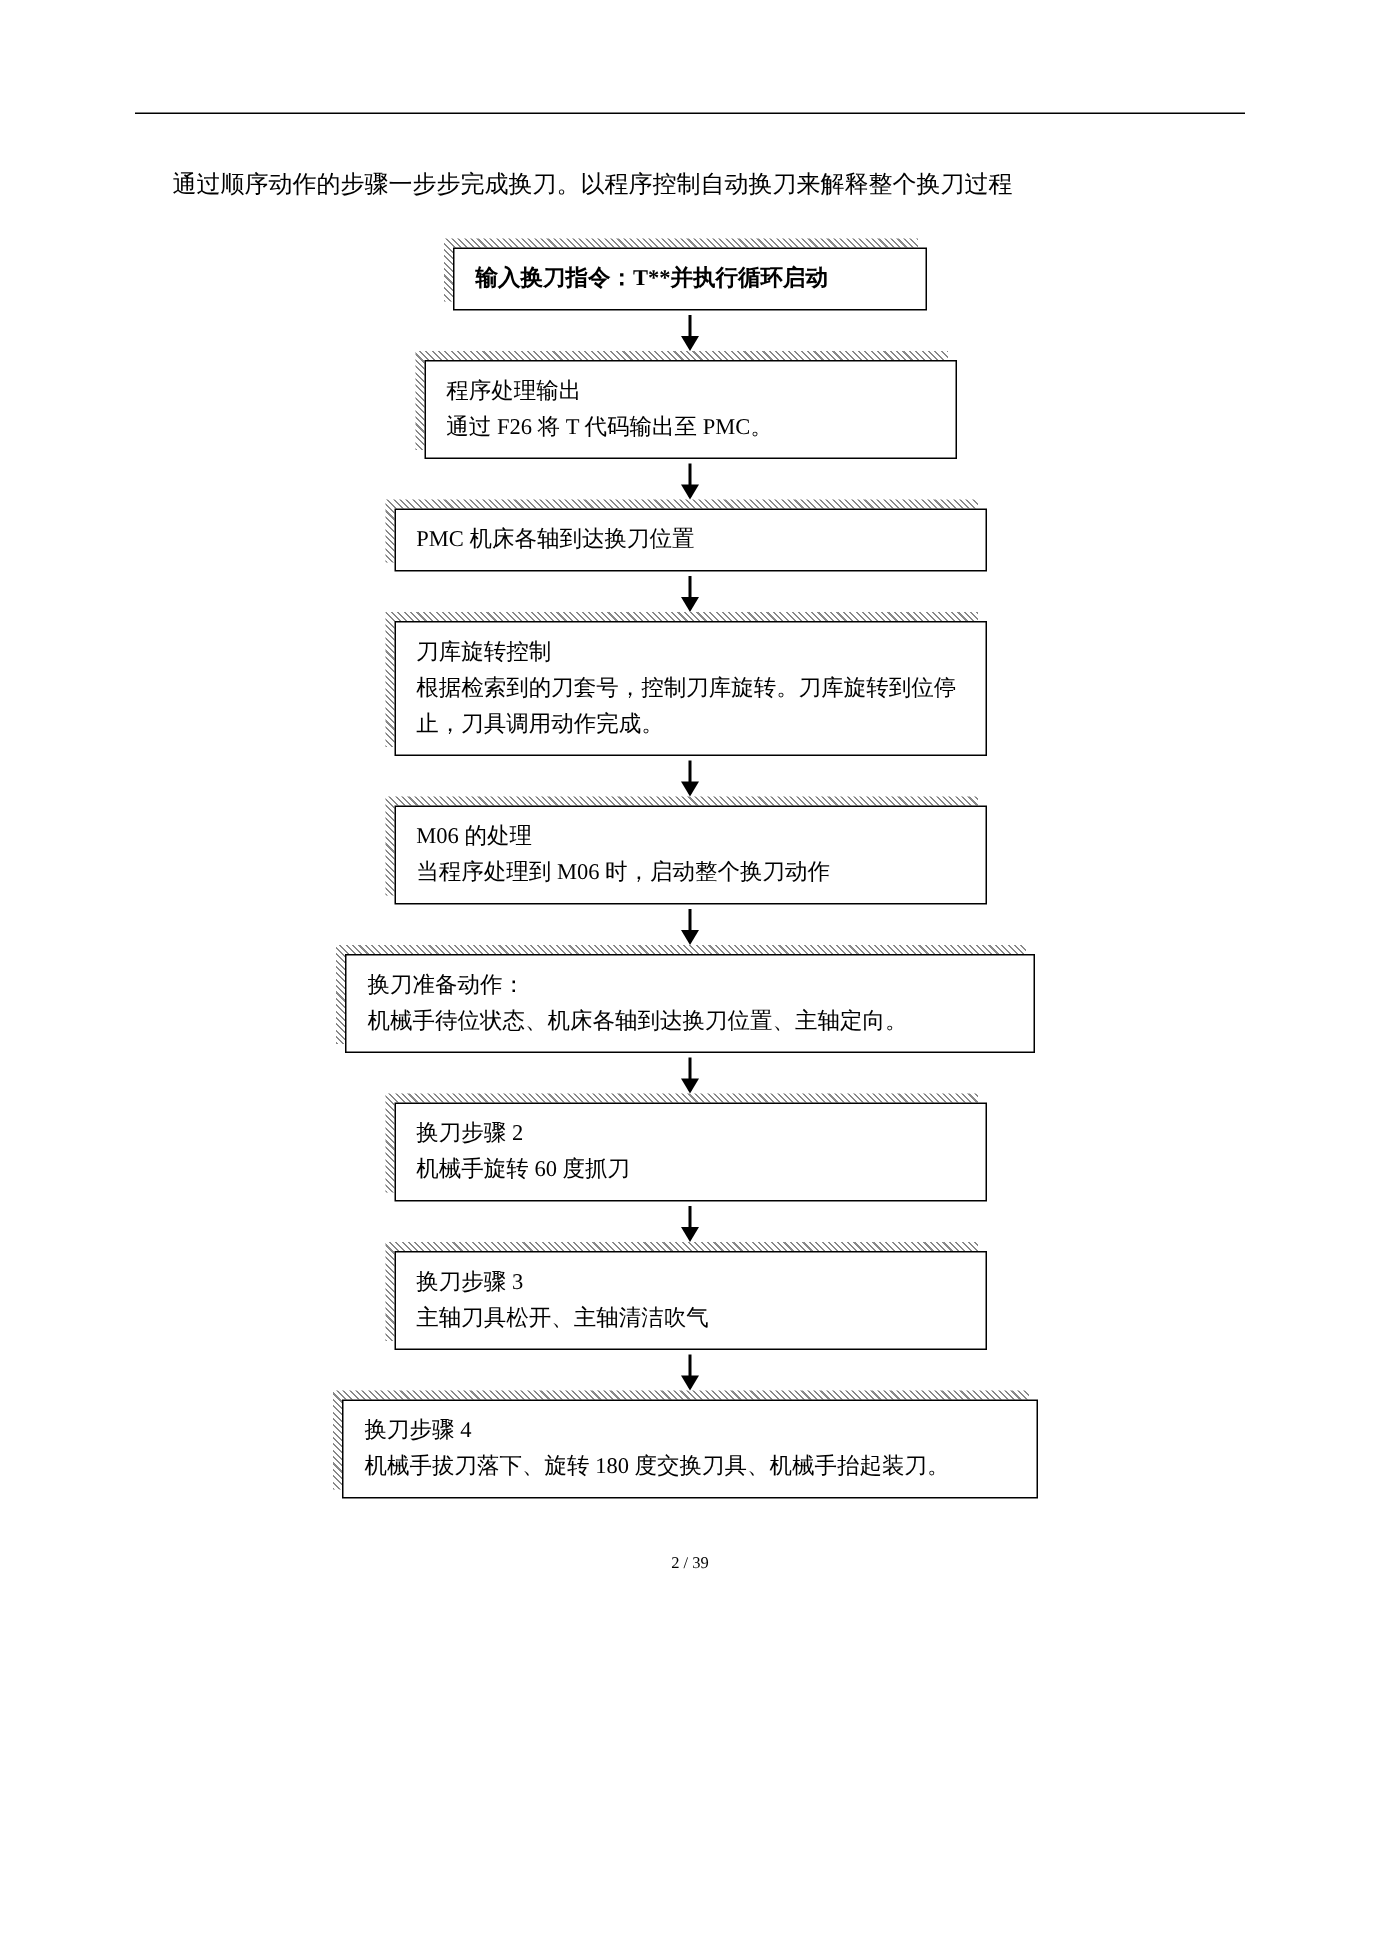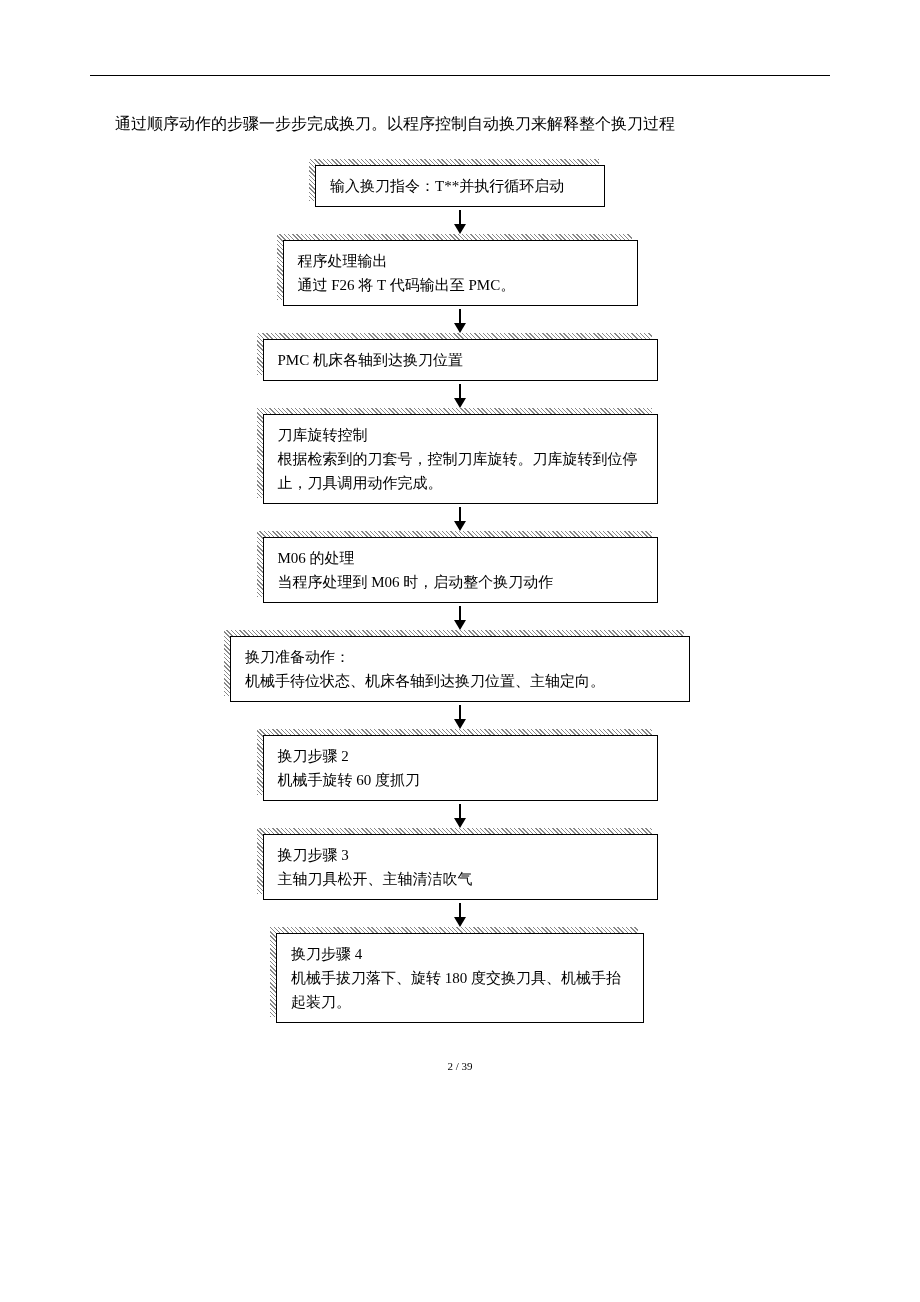--- a/index.html
+++ b/index.html
@@ -78,30 +78,30 @@
       height: 0;
       border-left: 6px solid transparent;
       border-right: 6px solid transparent;
       border-top: 10px solid #000;
     }
     .footer {
       text-align: center;
       margin-top: 35px;
       font-size: 11px;
     }
-    .w1 { width: 290px; }
+    .w1 { width: 316px; font-weight: bold; }
     .w2 { width: 355px; }
     .w3 { width: 395px; }
     .w4 { width: 395px; }
     .w5 { width: 395px; }
     .w6 { width: 460px; }
     .w7 { width: 415px; }
     .w8 { width: 395px; }
     .w9 { width: 395px; }
-    .w10 { width: 368px; }
+    .w10 { width: 464px; }
     .step-title {
       display: block;
     }
     .step-body {
       display: block;
     }
   </style>
 </head>
 <body>
 

